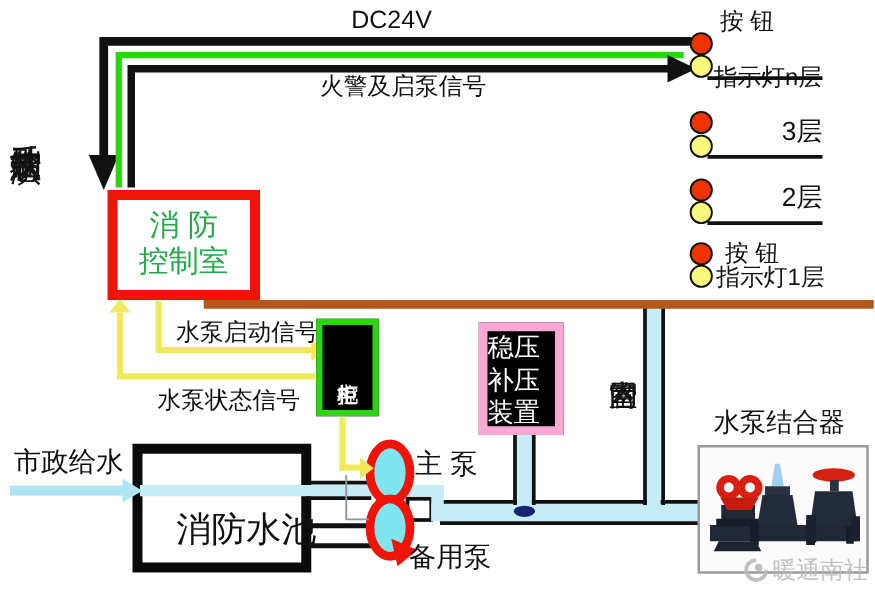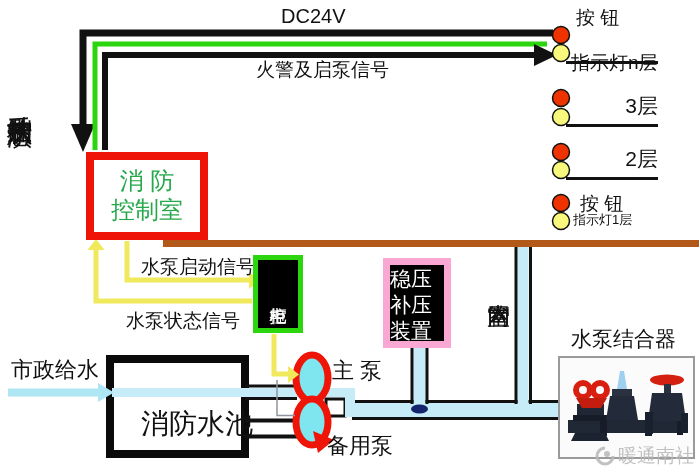--- a/index.html
+++ b/index.html
@@ -9,21 +9,21 @@
   .lbl{position:absolute;z-index:3;white-space:nowrap;line-height:1.05;}
   .vtext{writing-mode:vertical-rl;text-orientation:upright;}
   #left-title{left:7px;top:96px;font-size:25px;letter-spacing:1px;}
   #dc24v{left:281px;top:6px;font-size:20px;}
   #fire-signal{left:256px;top:60px;font-size:19px;}
   #btn-n{left:576px;top:8px;font-size:19px;}
   #ind-n{left:571px;top:37px;font-size:19px;margin-top:16px;}
   #floor3{left:566px;top:95px;width:92px;text-align:right;font-size:21px;}
   #floor2{left:566px;top:148px;width:92px;text-align:right;font-size:21px;}
   #btn-1{left:580px;top:194px;font-size:19px;}
-  #ind-1{left:573px;top:213px;font-size:13px;}
+  #ind-1{left:573px;top:213px;font-size:19px;}
   #control-room{position:absolute;left:48px;top:152px;width:122px;height:88px;z-index:3;
     box-sizing:border-box;border:8px solid #ee1508;background:#fff;display:flex;flex-direction:column;
     align-items:center;justify-content:center;color:#27a84b;font-size:24px;line-height:1.2;margin-left:38px;}
   #cabinet{position:absolute;left:253px;top:255px;width:50px;height:78px;z-index:3;
     box-sizing:border-box;border:5px solid #2bd60f;background:#000;color:#fff;display:flex;
     align-items:center;justify-content:center;font-size:17px;}
   #stabilizer{position:absolute;left:383px;top:258px;width:68px;height:90px;z-index:3;
     box-sizing:border-box;border:7px solid #f9a8d4;background:#000;color:#fff;
     text-align:left;font-size:21px;line-height:26px;padding-top:1px;}
   #stabilizer span{display:block;}

